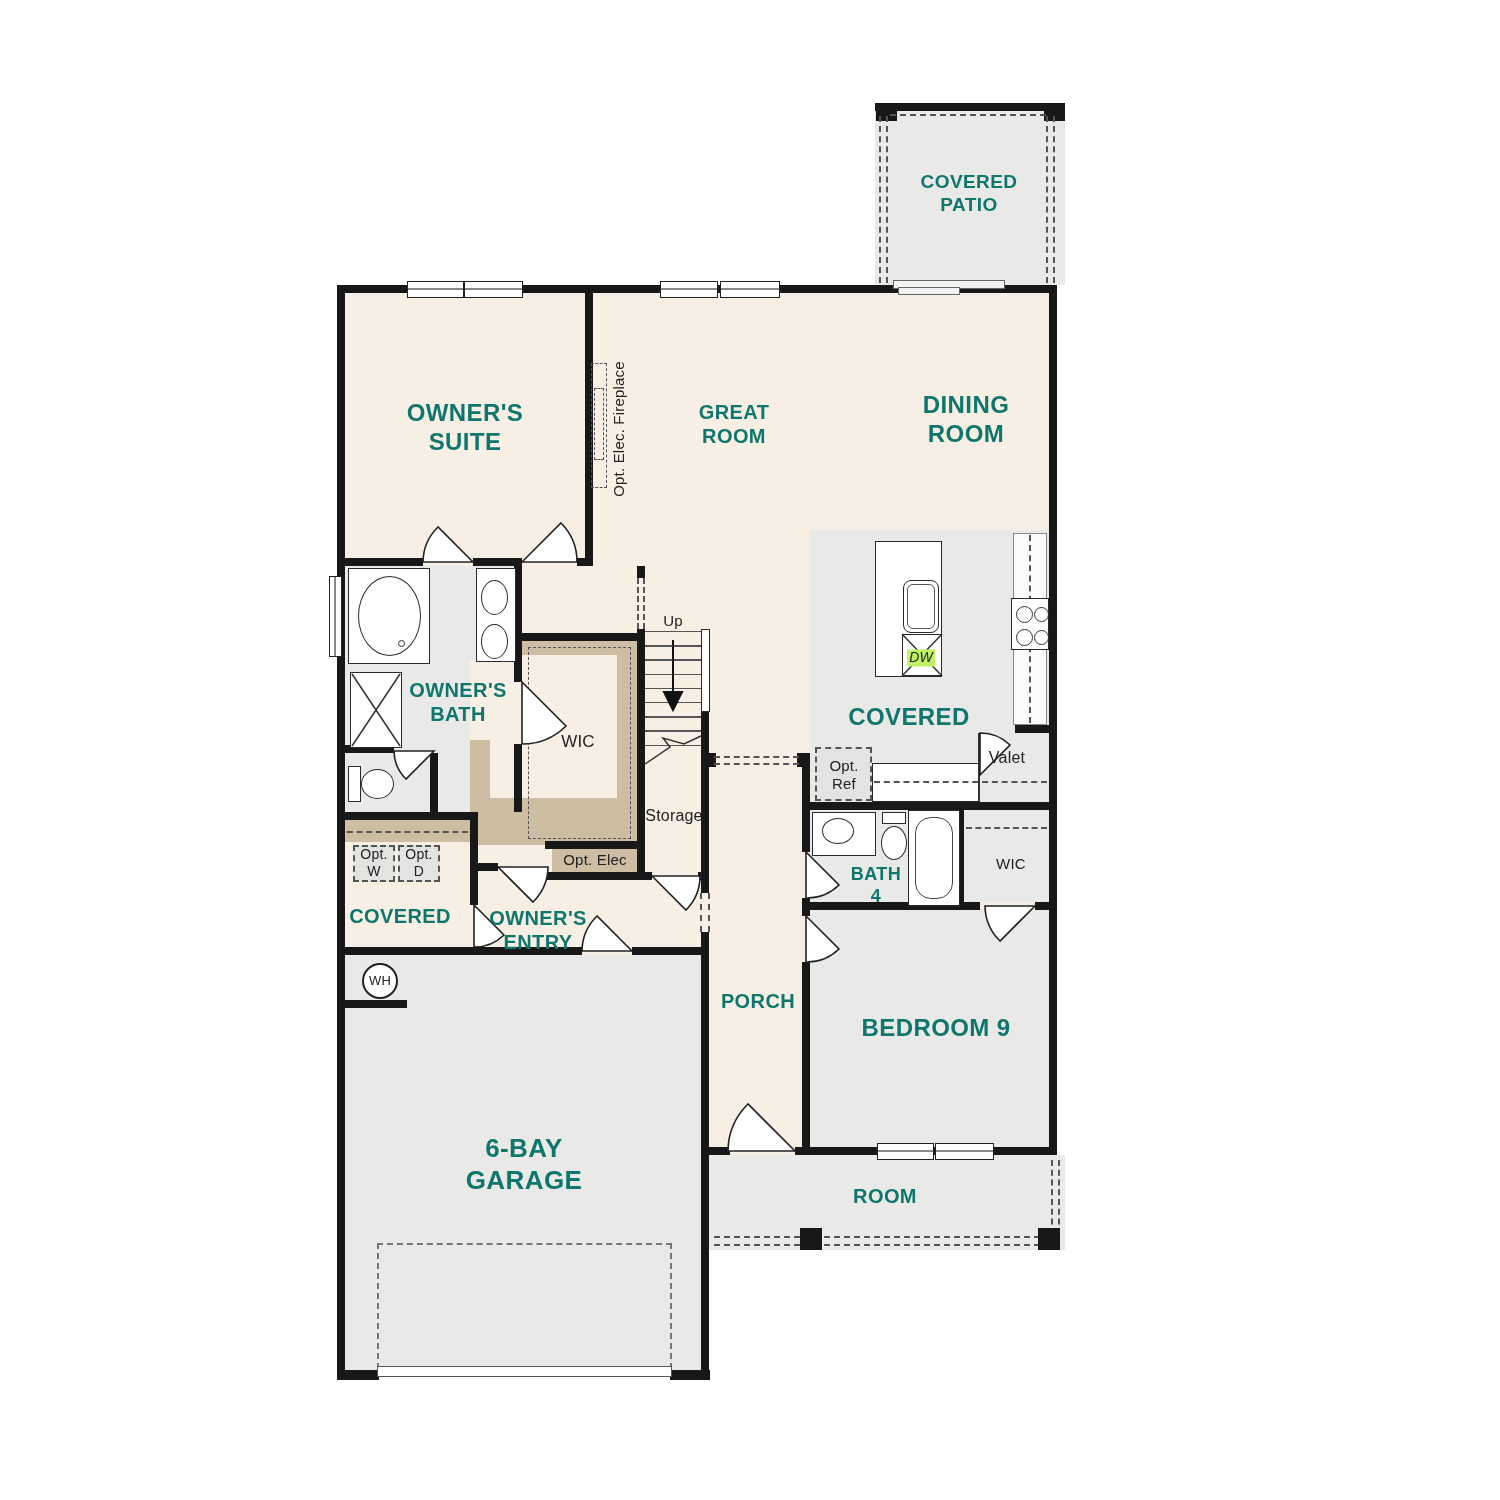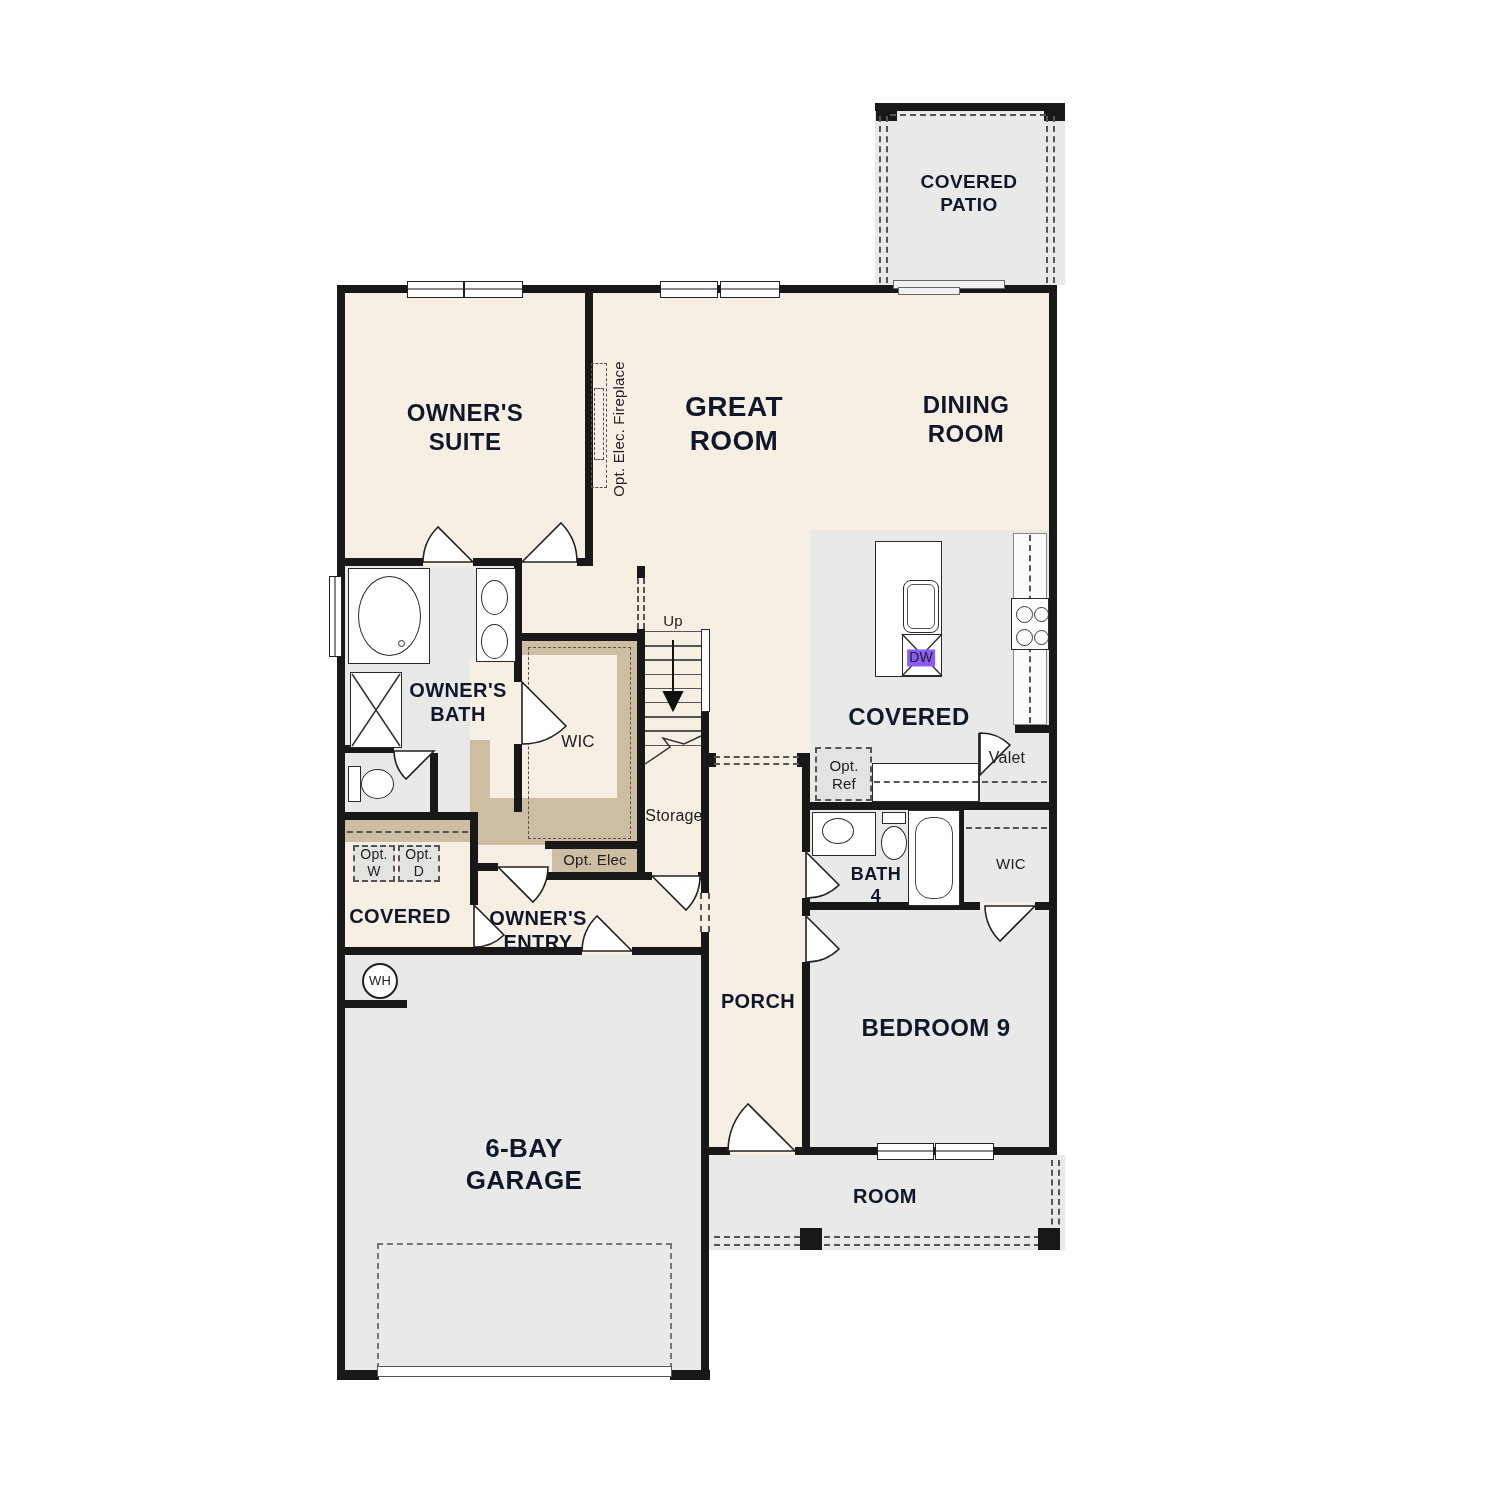--- a/index.html
+++ b/index.html
@@ -1,21 +1,21 @@
 <!DOCTYPE html>
 <html style="--floor_cream: #f7efe3; --floor_gray: #e9e9e7; --shelf_tan: #ccbda3; --appliance_gray: #e3e3e1; --wall: #181818;"><head>
 <meta charset="utf-8">
 <style>
   html,body{margin:0;padding:0;background:#fff;}
   body{font-family:"Liberation Sans", sans-serif;}
   #plan{position:relative;width:1500px;height:1500px;background:#ffffff;overflow:hidden;}
   .abs{position:absolute;}
   .fill{position:absolute;}
   .w{position:absolute;background:var(--wall,#181818);}
-  .lbl{position:absolute;transform:translate(-50%,-50%);font-weight:bold;color:#0f172a;
+  .lbl{position:absolute;transform:translate(-50%,-50%);font-weight:bold;color:#0f766e;
        text-align:center;white-space:pre-line;line-height:1.22;letter-spacing:.4px;}
   .sm{font-weight:400;letter-spacing:.2px;color:#222;}
   .rot{transform:translate(-50%,-50%) rotate(-90deg);white-space:nowrap;}
   .win{position:absolute;height:15px;border:1.5px solid #222;
        background:linear-gradient(to bottom,#fff 40%,#888 40%,#888 56%,#fff 56%);}
   .winv{position:absolute;width:11px;border:1.5px solid #222;
        background:linear-gradient(to right,#fff 40%,#888 40%,#888 56%,#fff 56%);}
   .fx{position:absolute;background:#fff;border:1.6px solid #2a2a2a;box-sizing:border-box;}
   .oval{border-radius:50%;}
   .dash-h{position:absolute;border-top:2px dashed #555;}
@@ -195,21 +195,21 @@
     <g stroke="#111" stroke-width="2" fill="#111">
       <line x1="673" y1="640" x2="673" y2="694"></line>
       <polygon points="664,692 682,692 673,710"></polygon>
     </g>
   </svg>
 
   <div class="lbl" style="left:969px;top:193px;font-size:19px;">COVERED
 PATIO</div>
   <div class="lbl" style="left:465px;top:427px;font-size:24px;">OWNER'S
 SUITE</div>
-  <div class="lbl" style="left:734px;top:424px;font-size:28px;">GREAT
+  <div class="lbl" style="left:734px;top:424px;font-size:20px;">GREAT
 ROOM</div>
   <div class="lbl" style="left:966px;top:419px;font-size:24px;">DINING
 ROOM</div>
   <div class="lbl" style="left:909px;top:717px;font-size:24px;">COVERED</div>
   <div class="lbl rot sm" style="left:619px;top:429px;font-size:15px;">Opt. Elec. Fireplace</div>
   <div class="lbl sm" style="left:1007px;top:758px;font-size:16px;">Valet</div>
   <div class="lbl sm" style="left:844px;top:775px;font-size:15px;">Opt.
 Ref</div>
   <div class="lbl sm" style="left:673px;top:621px;font-size:15px;">Up</div>
   <div class="lbl sm" style="left:674px;top:816px;font-size:16px;">Storage</div>
@@ -218,21 +218,21 @@
 BATH</div>
   <div class="lbl sm" style="left:374px;top:863px;font-size:14px;">Opt.
 W</div>
   <div class="lbl sm" style="left:419px;top:863px;font-size:14px;">Opt.
 D</div>
   <div class="lbl" style="left:400px;top:916px;font-size:20px;">COVERED</div>
   <div class="lbl" style="left:538px;top:930px;font-size:20px;">OWNER'S
 ENTRY</div>
   <div class="lbl sm" style="left:595px;top:860px;font-size:15px;">Opt. Elec</div>
   <div class="lbl sm" style="left:380px;top:981px;font-size:13px;">WH</div>
-  <div class="lbl sm" style="left:921px;top:658px;font-size:14px;background:#8b5cf6;padding:0 2px;">DW</div>
+  <div class="lbl sm" style="left:921px;top:658px;font-size:14px;background:#bef264;padding:0 2px;font-style:italic;">DW</div>
   <div class="lbl" style="left:876px;top:886px;font-size:18px;">BATH
 4</div>
   <div class="lbl sm" style="left:1011px;top:864px;font-size:15px;">WIC</div>
   <div class="lbl" style="left:936px;top:1028px;font-size:24px;">BEDROOM 9</div>
   <div class="lbl" style="left:758px;top:1001px;font-size:20px;">PORCH</div>
   <div class="lbl" style="left:524px;top:1165px;font-size:26px;">6-BAY
 GARAGE</div>
   <div class="lbl" style="left:885px;top:1196px;font-size:20px;">ROOM</div>
 
 </div>

